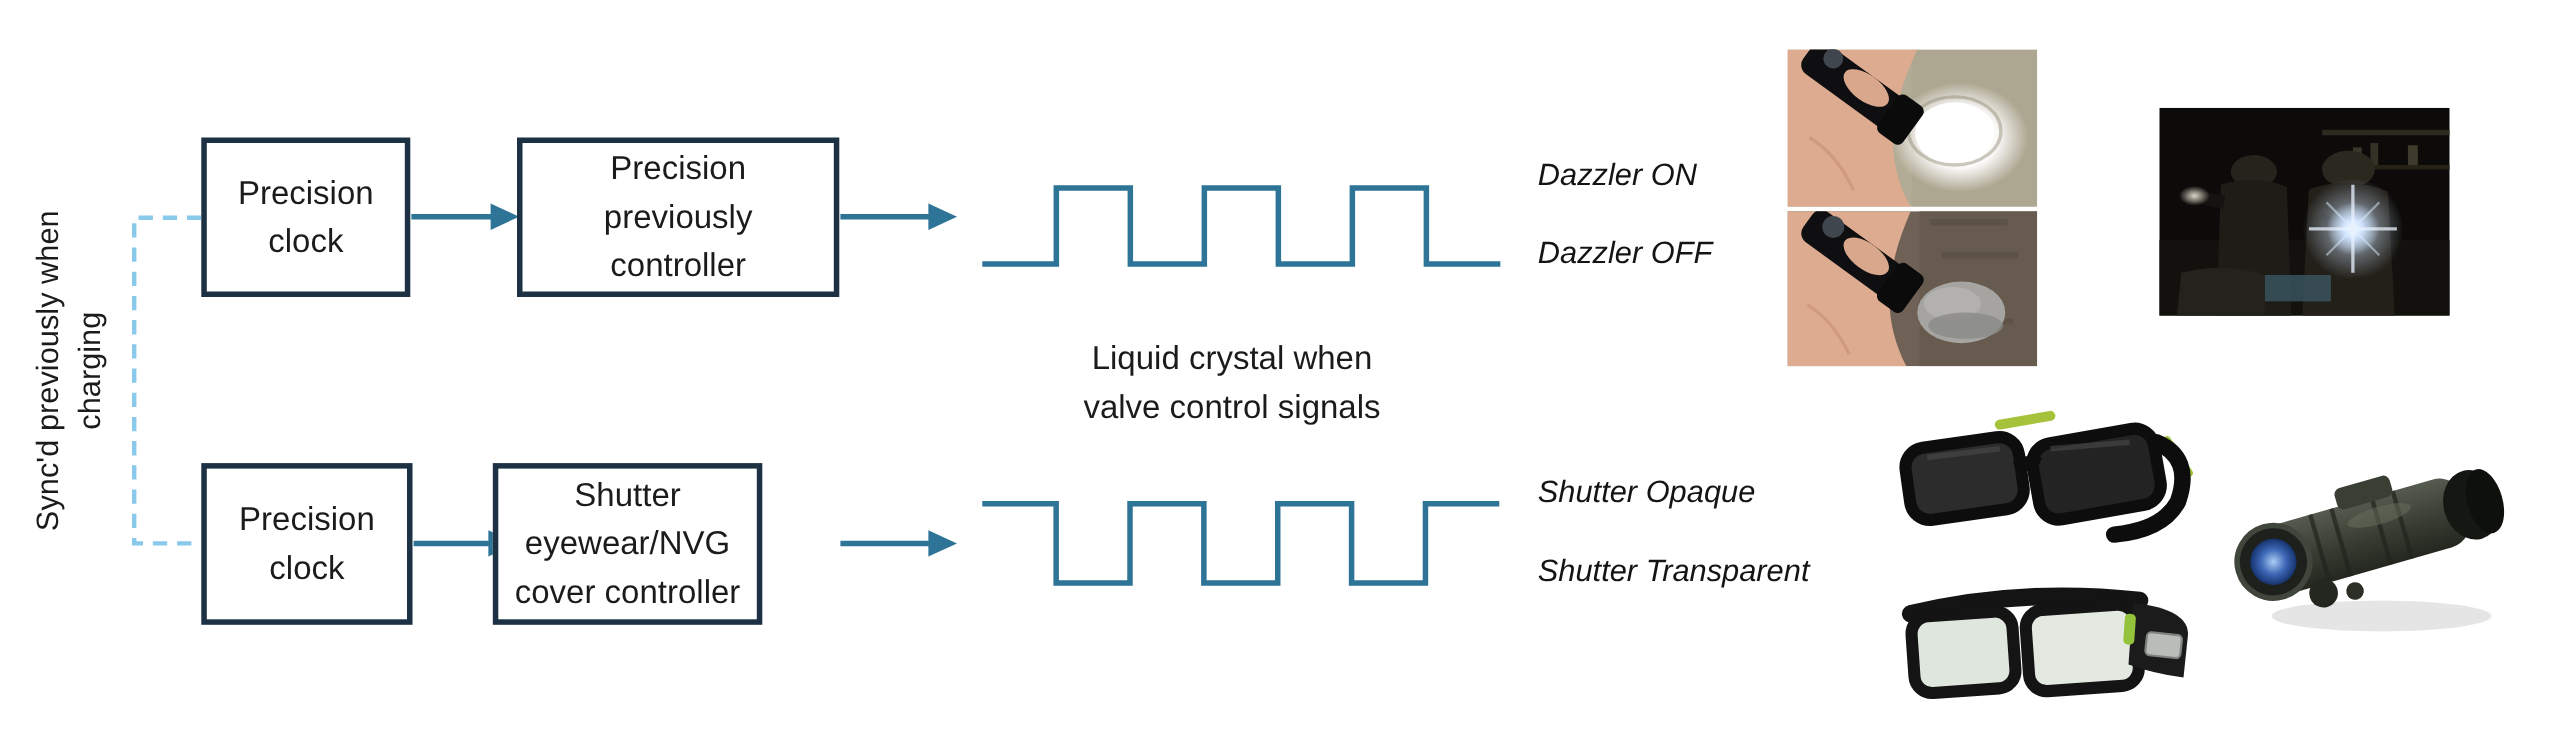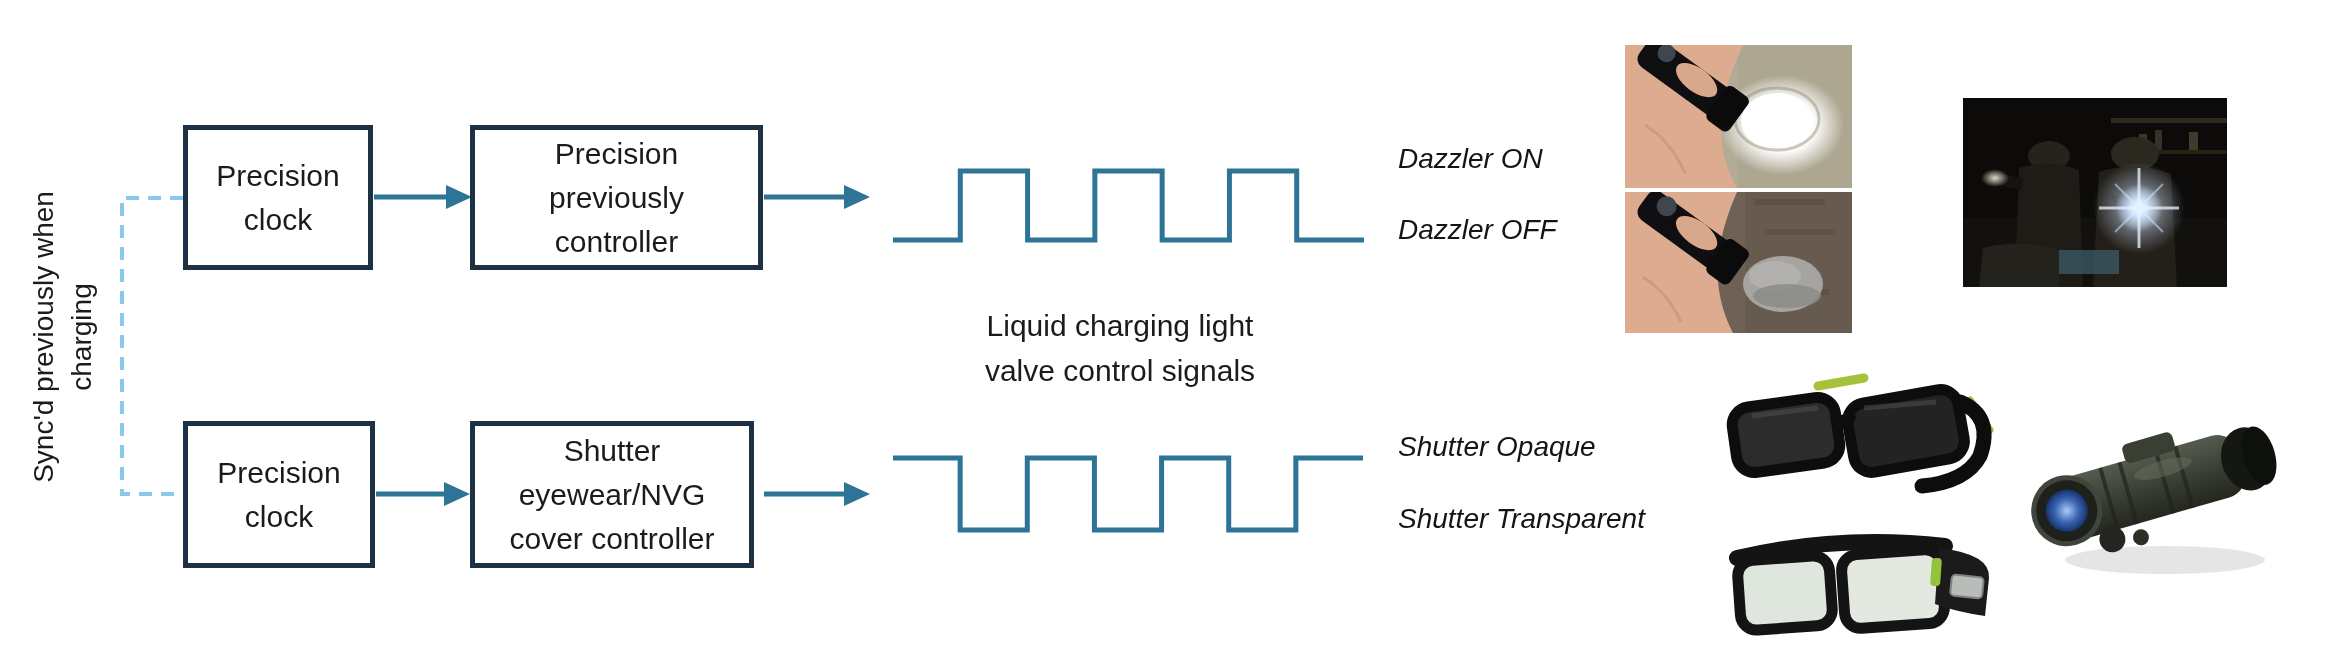--- a/index.html
+++ b/index.html
@@ -9,21 +9,21 @@
   .stage{position:relative;width:2336px;height:667px;background:#ffffff;overflow:hidden;
          font-family:"Liberation Sans",sans-serif;color:var(--text);}
   .overlay{position:absolute;left:0;top:0;pointer-events:none;}
   .box{position:absolute;box-sizing:border-box;border:5px solid var(--border);background:#fff;
        display:flex;flex-direction:column;align-items:center;justify-content:center;
        font-size:30px;line-height:44px;text-align:center;}
   .box span{display:block;white-space:nowrap;}
   #box-clock-0{left:183px;top:125px;width:190px;height:145px;}
   #box-ctrl-0 {left:470px;top:125px;width:293px;height:145px;}
   #box-clock-1{left:183px;top:421px;width:192px;height:147px;}
-  #box-ctrl-1 {left:470px;top:421px;width:284px;height:147px;}
+  #box-ctrl-1 {left:448px;top:421px;width:245px;height:147px;}
   .note{position:absolute;left:-117px;top:299px;width:360px;height:76px;
         transform:rotate(-90deg);font-size:28px;line-height:38px;text-align:center;}
   .caption{position:absolute;left:930px;top:303px;width:380px;text-align:center;
            font-size:30px;line-height:45px;}
   .siglabel{position:absolute;left:1398px;font-style:italic;font-size:28px;line-height:34px;
             color:#141414;white-space:nowrap;}
   #lbl-dazzler-on{top:142px;}
   #lbl-dazzler-off{top:213px;}
   #lbl-shutter-opaque{top:430px;}
   #lbl-shutter-transparent{top:502px;}
@@ -79,21 +79,21 @@
     <span>Precision</span>
     <span>clock</span>
   </div>
   <div class="box" id="box-ctrl-1">
     <span>Shutter</span>
     <span>eyewear/NVG</span>
     <span>cover controller</span>
   </div>
 
   <div class="caption">
-    <div>Liquid charging light</div>
+    <div>Liquid crystal when</div>
     <div>valve control signals</div>
   </div>
 
   <div class="siglabel" id="lbl-dazzler-on">Dazzler ON</div>
   <div class="siglabel" id="lbl-dazzler-off">Dazzler OFF</div>
   <div class="siglabel" id="lbl-shutter-opaque">Shutter Opaque</div>
   <div class="siglabel" id="lbl-shutter-transparent">Shutter Transparent</div>
 
   <svg class="photo" style="left:1625px;top:45px" width="227" height="143" viewBox="0 0 227 143">
     <defs>

